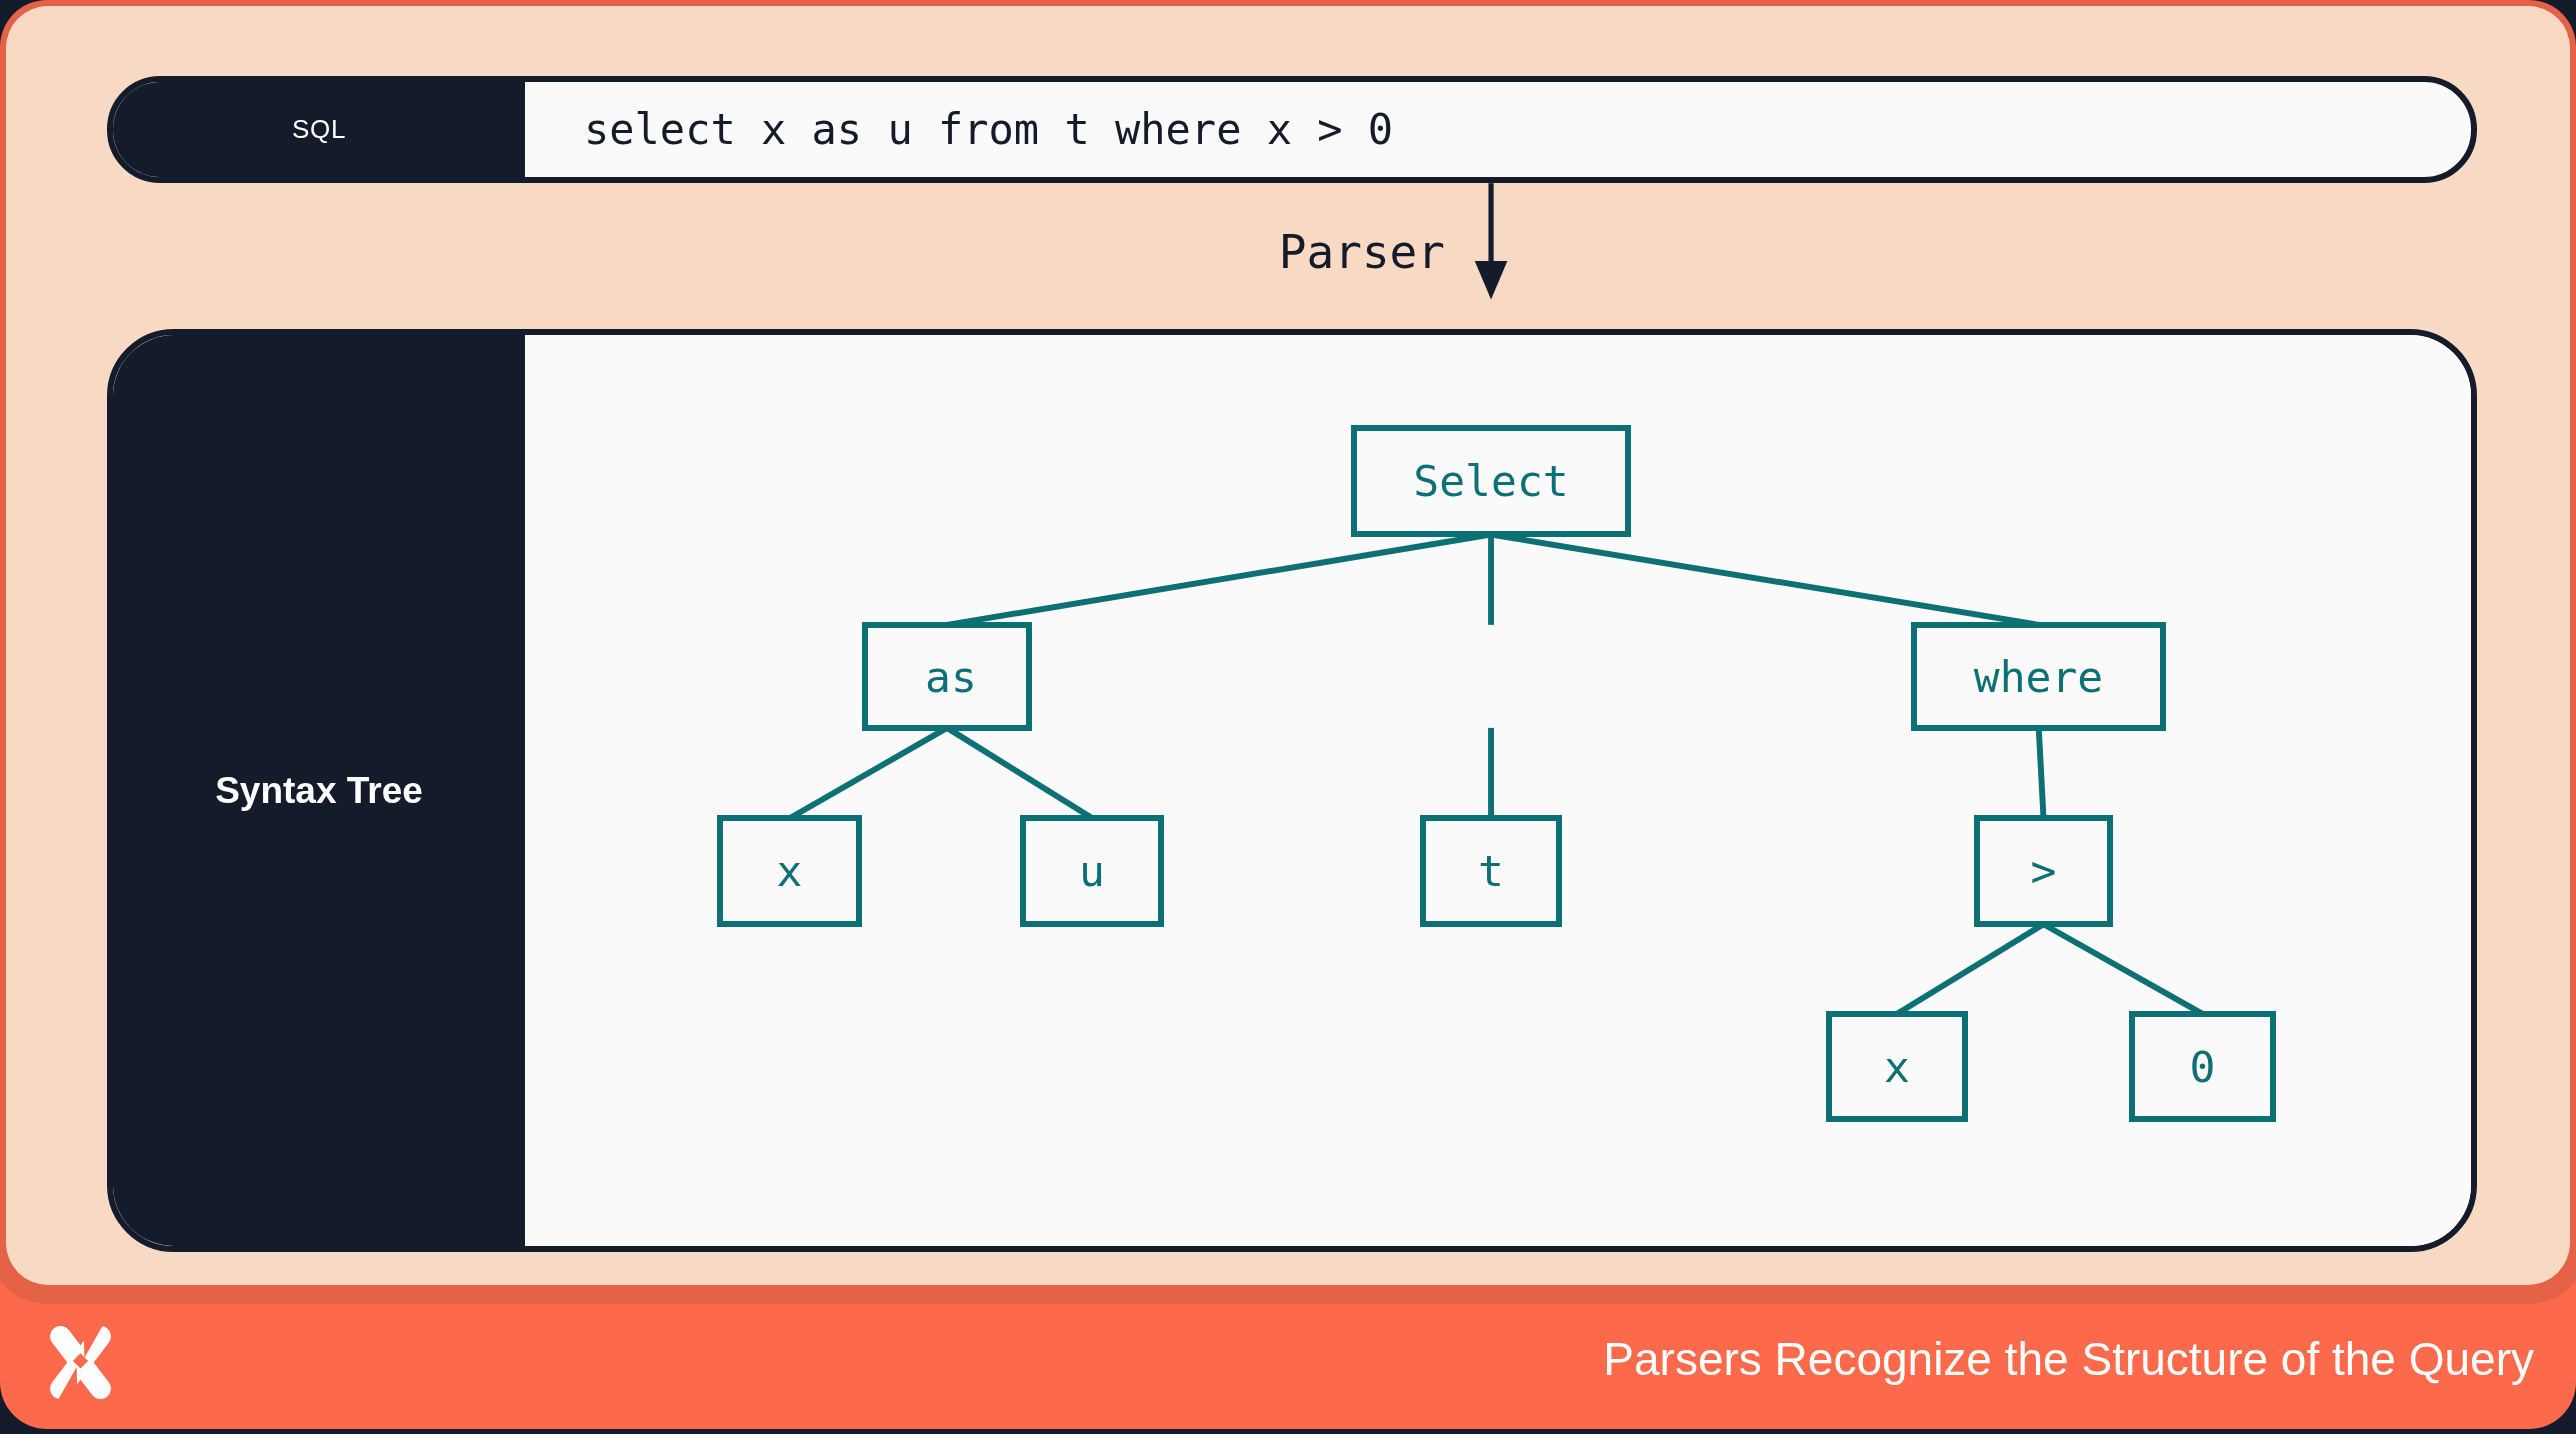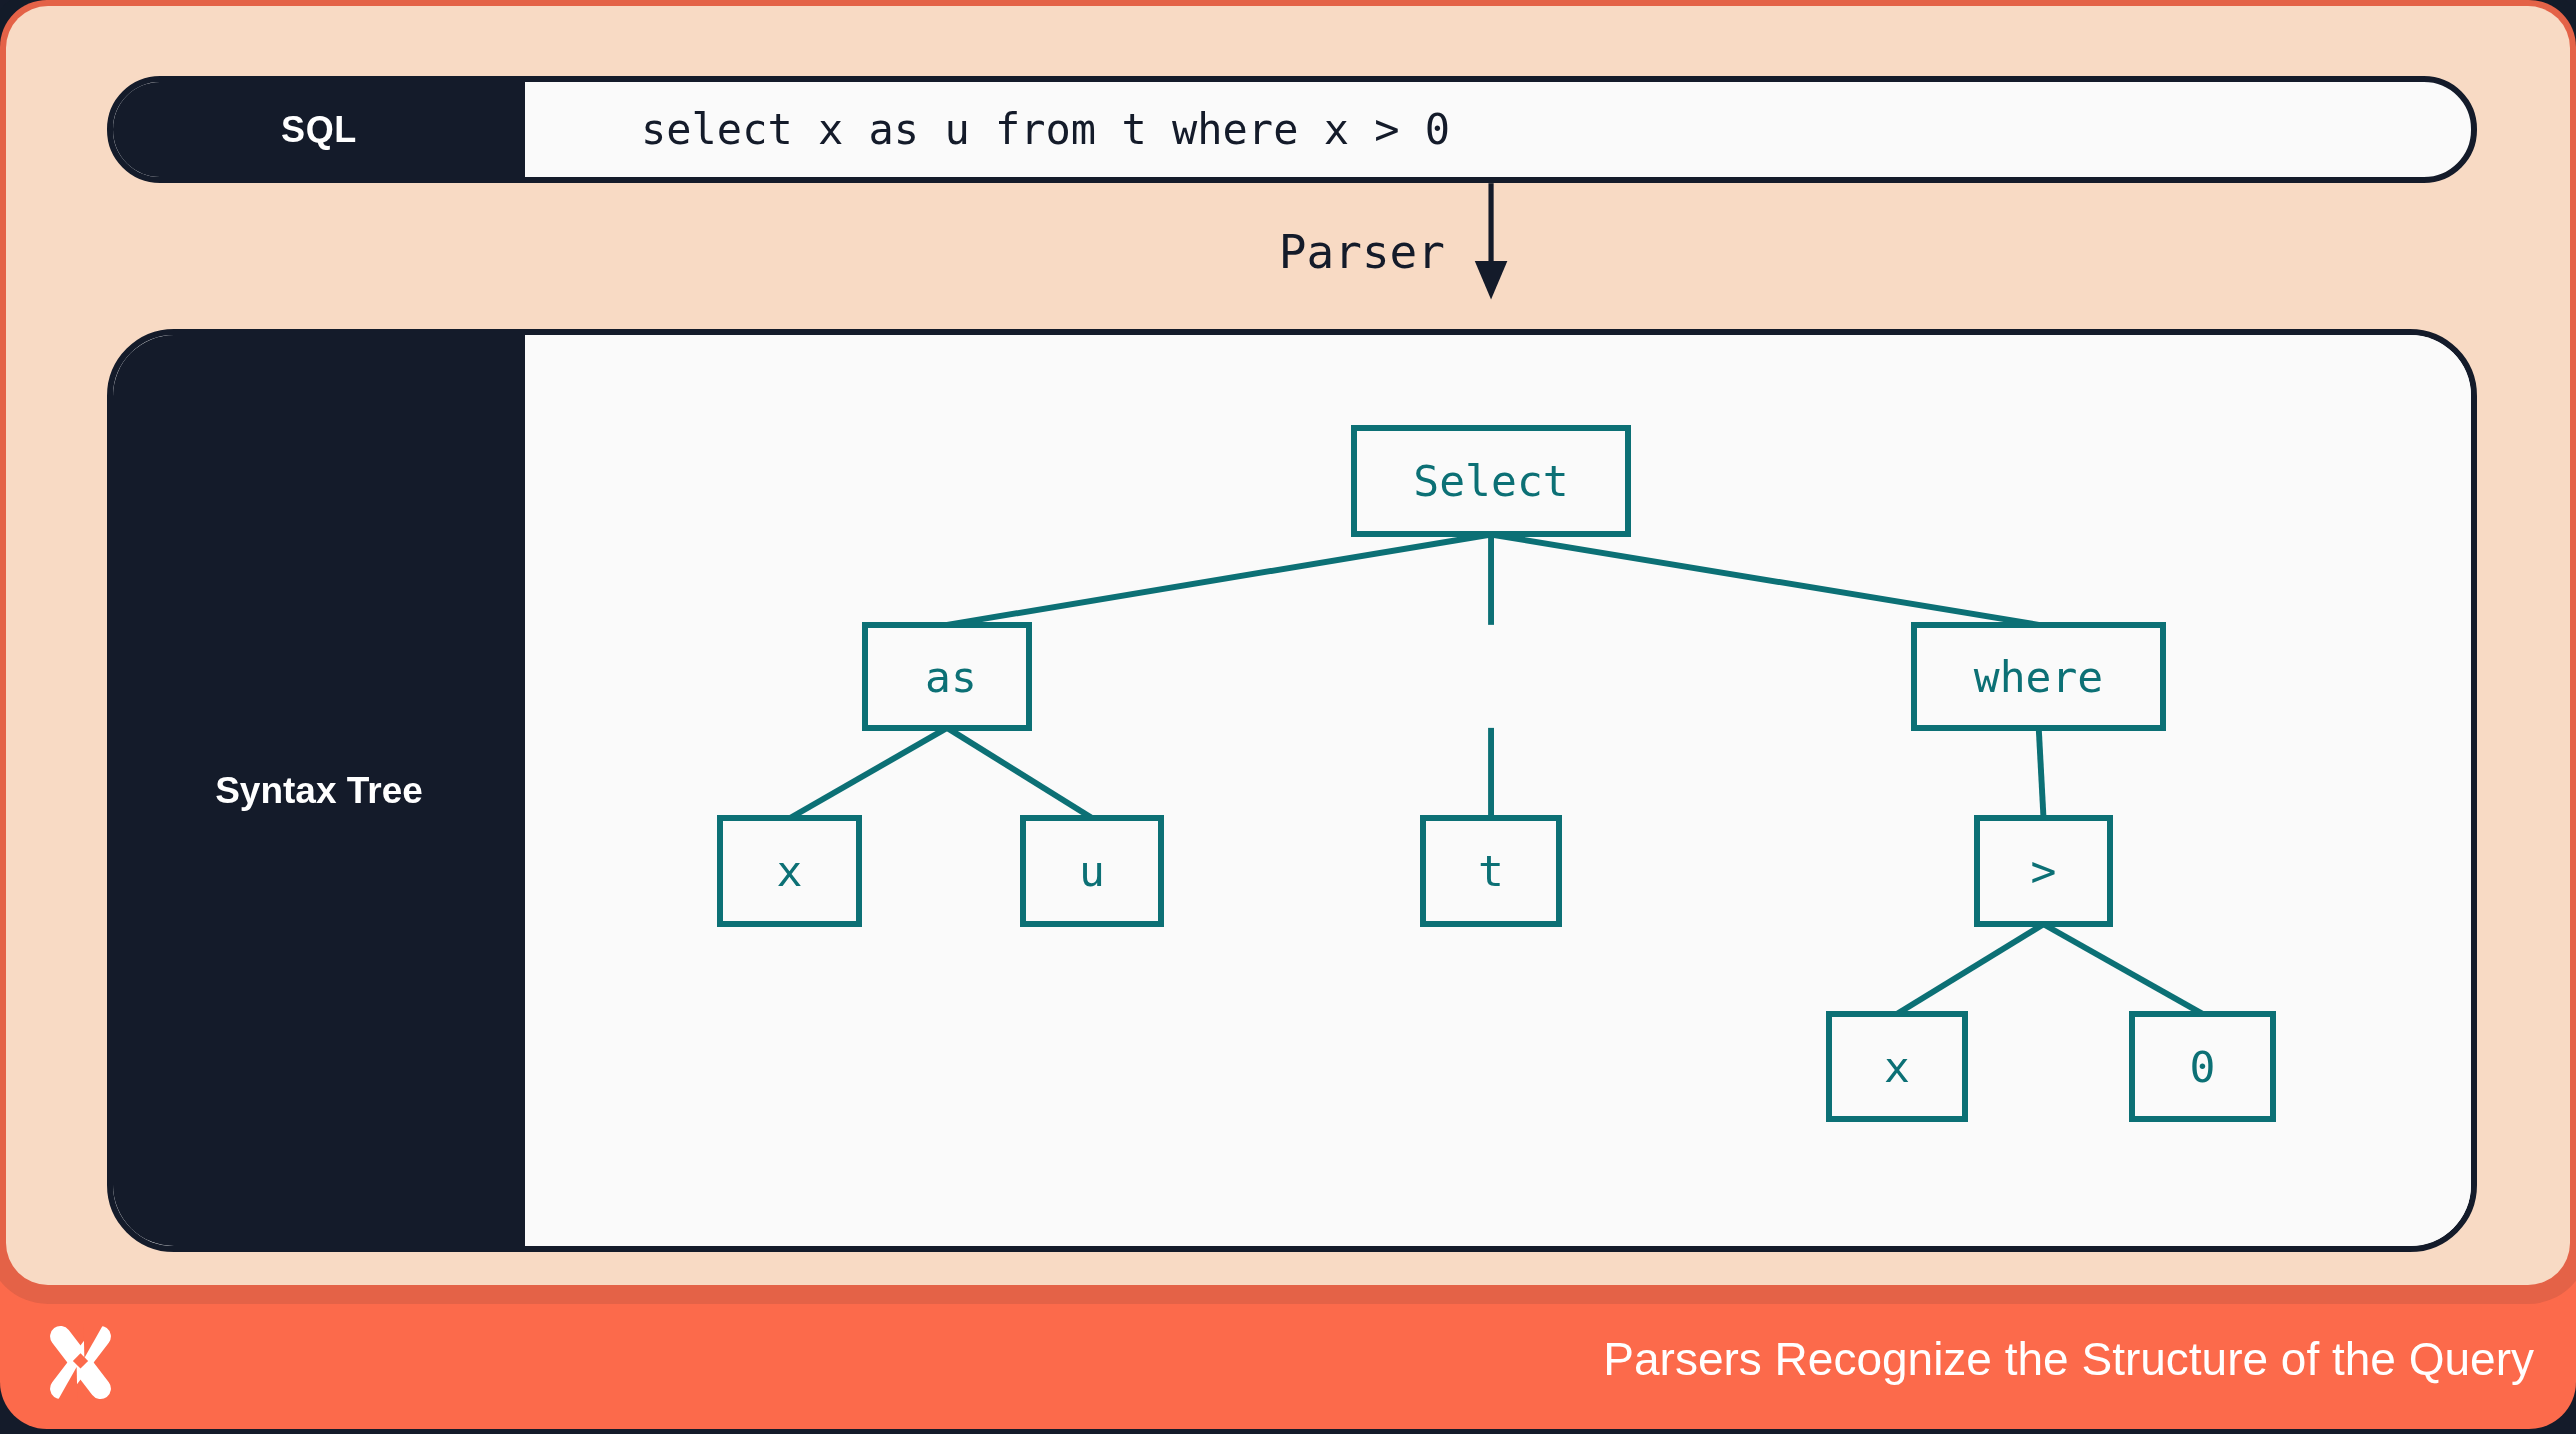--- a/index.html
+++ b/index.html
@@ -34,25 +34,25 @@
     position:absolute;left:107px;top:76px;width:2370px;height:107px;
     background:var(--surface);
     border:6px solid var(--ink);
     border-radius:53px;
     display:flex;overflow:hidden;
   }
   .bar-label{
     width:412px;flex:none;
     background:var(--ink);color:var(--white);
     display:flex;align-items:center;justify-content:center;
-    font-weight:bold;font-size:36px;letter-spacing:0.7px;
+    font-weight:normal;font-size:26px;letter-spacing:0.7px;
   }
   .sql-code{
     flex:1;display:flex;align-items:center;
-    padding-left:116px;
+    padding-left:59px;
     font-family:"DejaVu Sans Mono", monospace;
     font-size:42px;color:var(--ink);white-space:pre;
   }
   
   #arrow-svg{position:absolute;left:0;top:0;width:2576px;height:1435px;pointer-events:none}
   #arrow-svg line{stroke:var(--ink);stroke-width:7}
   #arrow-svg polygon{fill:var(--ink)}
   .parser-label{
     position:absolute;left:1156px;top:225px;width:289px;
     text-align:right;

